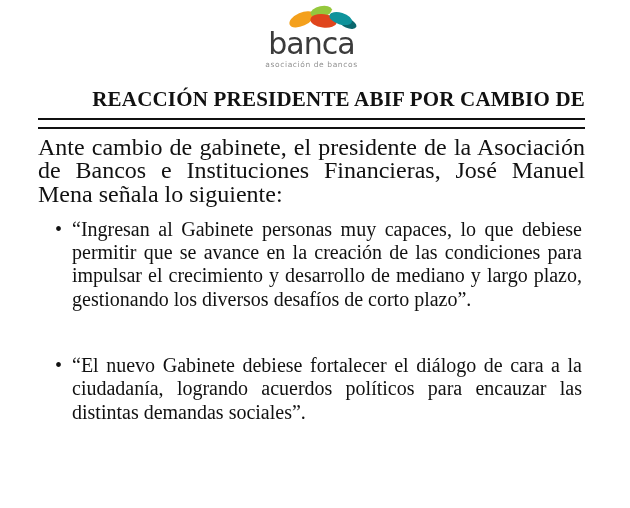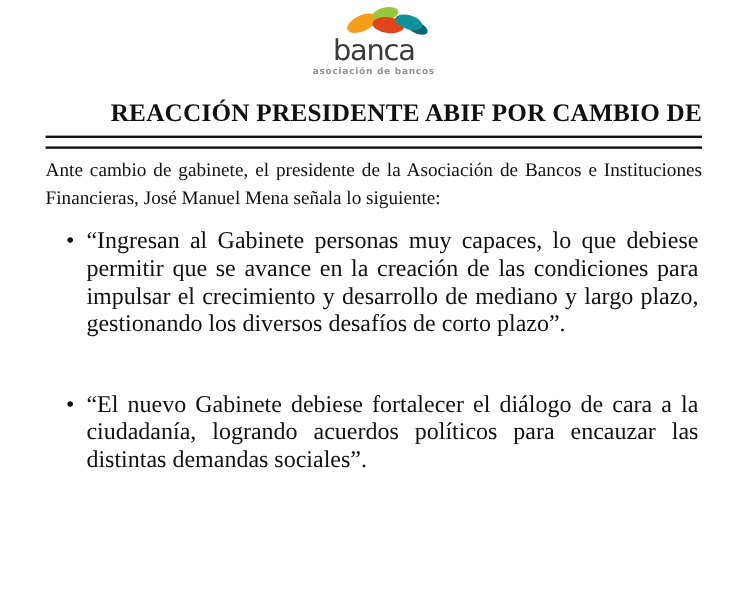--- a/index.html
+++ b/index.html
@@ -28,34 +28,33 @@
   .swoosh {
     display: inline-block;
     position: relative;
     left: 10px;
     width: 82px;
     height: 28px;
   }
   .brand {
     margin-top: -5px;
     font-family: "DejaVu Sans", sans-serif;
-    font-size: 24px;
+    font-size: 30px;
     font-weight: 500;
     letter-spacing: -1px;
     color: #3b3b3b;
     line-height: 1;
   }
   .tagline {
     margin-top: 2px;
     font-family: "DejaVu Sans", sans-serif;
     font-size: 7.5px;
     letter-spacing: 0.6px;
     color: #919191;
     line-height: 1;
-    font-weight: bold;
   }
   
   .doc-title {
     margin: 19px 0 0 0;
     font-size: 21px;
     line-height: 23.5px;
     font-weight: bold;
     text-align: right;
     letter-spacing: 0.2px;
   }
@@ -67,21 +66,21 @@
   .doc-date {
     margin: 2px 0;
     font-size: 20px;
     line-height: 22px;
     font-weight: bold;
     text-align: center;
   }
   
   .intro {
     margin: 7px 0 12px 0;
-    font-size: 16px;
+    font-size: 24px;
     line-height: 23.3px;
     text-align: justify;
   }
   .bullet-list {
     list-style: none;
     margin: 5px 0 0 0;
     padding: 0;
   }
   .bullet-list li {
     position: relative;

